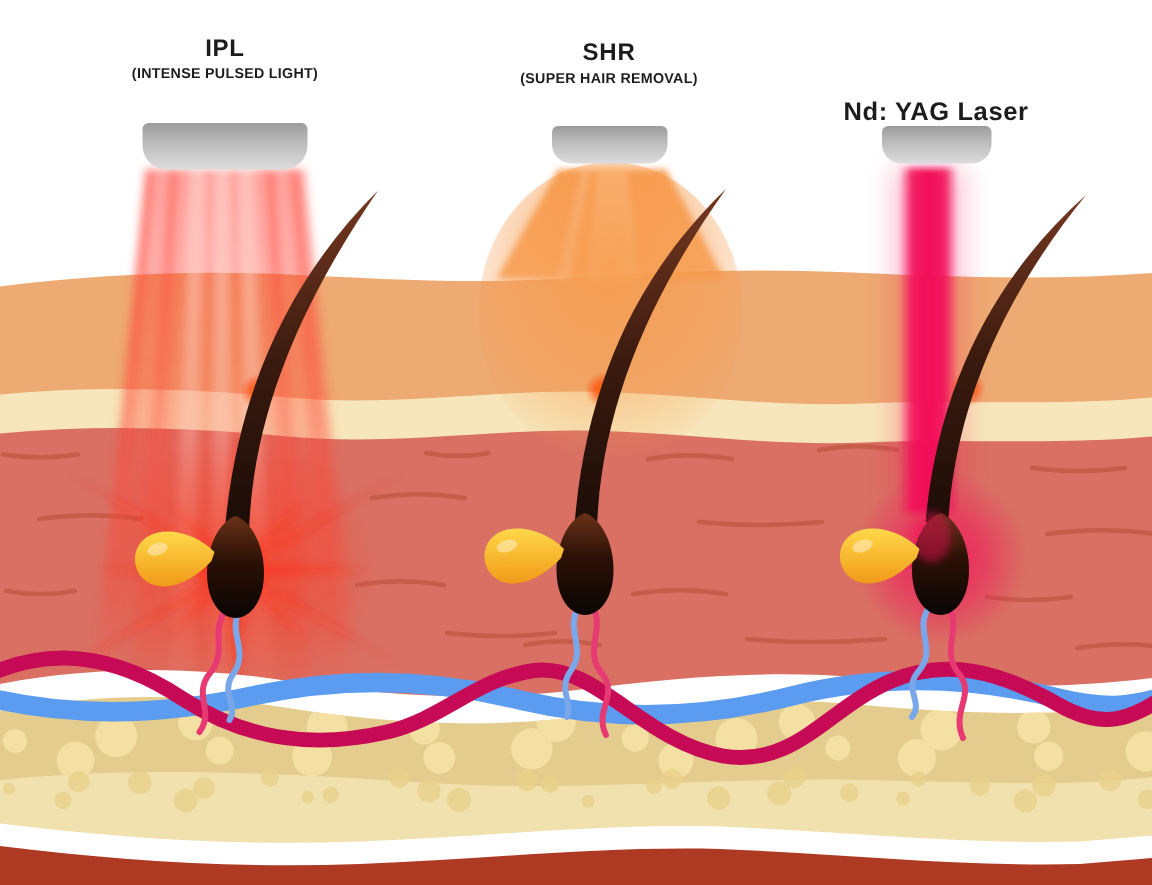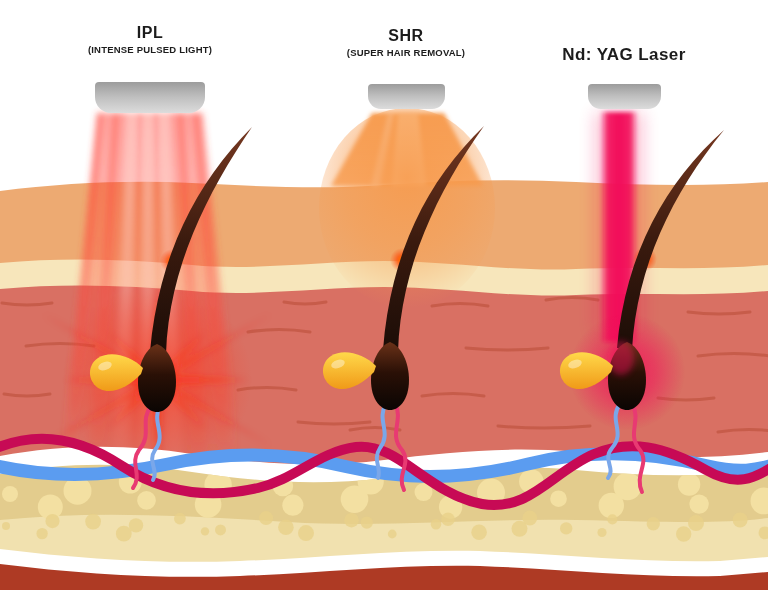--- a/index.html
+++ b/index.html
@@ -4,21 +4,21 @@
 <style>
   html,body{margin:0;padding:0;background:#fff;}
   .stage{
     position:relative;width:768px;height:590px;overflow:hidden;
     background:var(--background,#fff);
     font-family:"Liberation Sans",sans-serif;
   }
   .stage svg{position:absolute;left:0;top:0;}
   .label{position:absolute;width:220px;text-align:center;color:var(--label_text,#1c1c1c);}
   .label-title{font-size:16px;font-weight:800;letter-spacing:.5px;line-height:1.15;}
-  .label-title-lg{font-size:17px;font-weight:800;letter-spacing:.4px;line-height:1.15;}
+  .label-title-lg{font-size:17px;font-weight:800;letter-spacing:.4px;line-height:1.15;margin-top:20px;}
   .label-sub{font-size:9.5px;font-weight:700;letter-spacing:.2px;margin-top:2px;}
 </style>
 </head>
 <body>
 
 <div class="stage">
 
 <svg width="768" height="590" viewBox="0 0 768 590">
   <defs>
     <filter id="b2" x="-50%" y="-50%" width="200%" height="200%">

